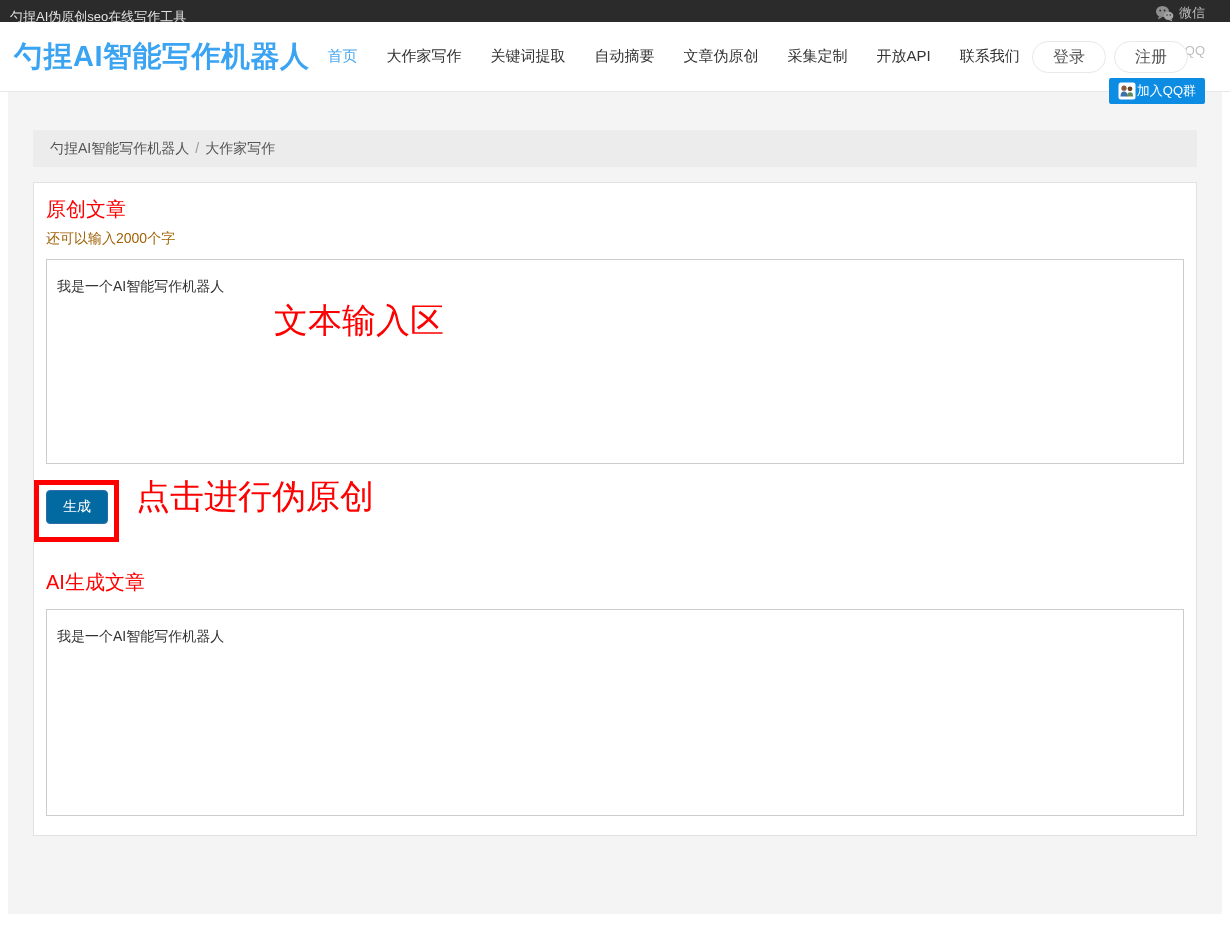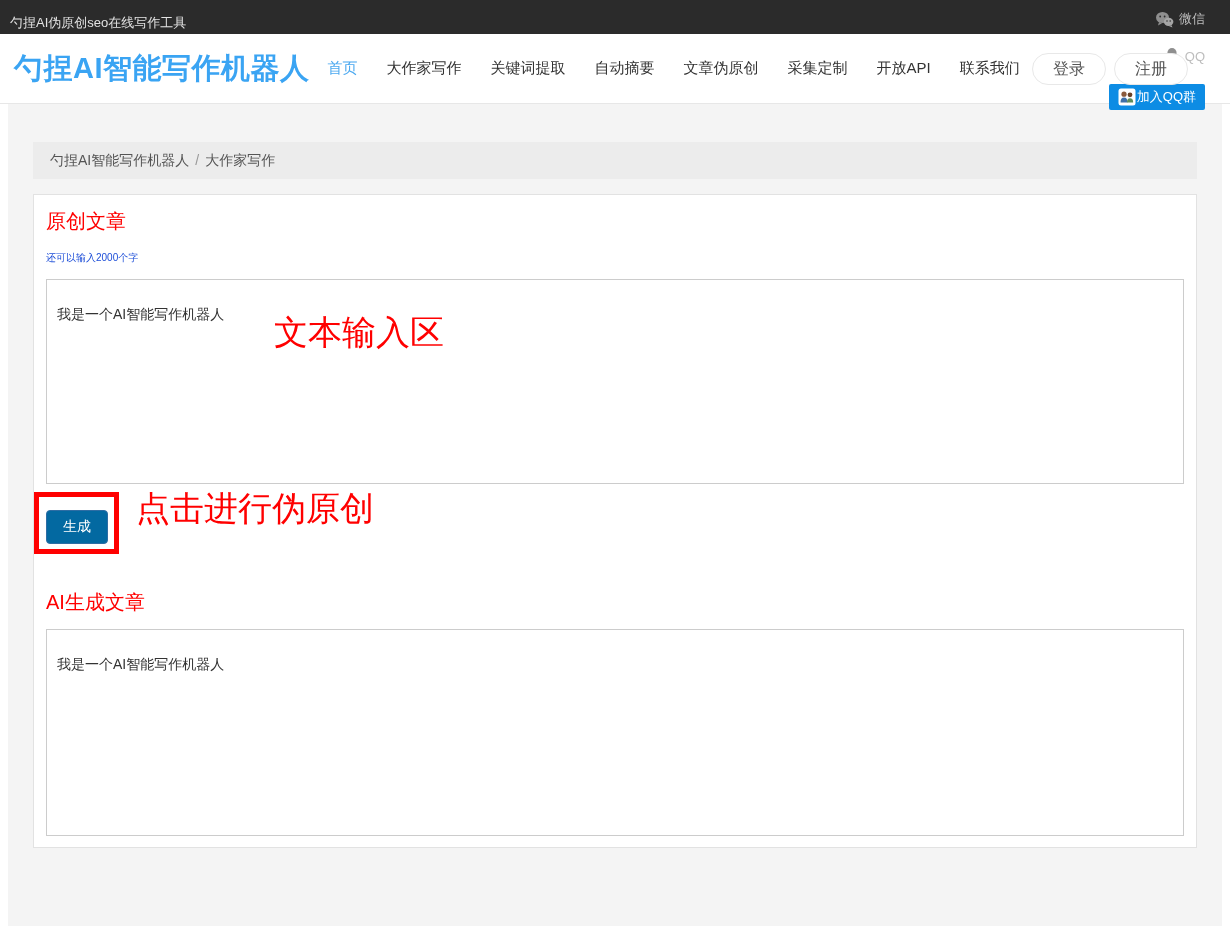--- a/index.html
+++ b/index.html
@@ -4,21 +4,21 @@
 <style>
   * { margin:0; padding:0; box-sizing:border-box; }
   html,body { width:1230px; height:935px; }
   body {
     font-family:"Liberation Sans","DejaVu Sans",sans-serif;
     background:#ffffff; color:#333; overflow:hidden;
   }
 
   
   .topbar {
-    height:34px; background:#2b2b2b;
+    height:22px; background:#2b2b2b;
     display:flex; align-items:center;
     padding:12px 25px 0 10px;
   }
   .topbar-title { color:#e3e3e3; font-size:13px; }
   .topbar-right {
     margin-left:auto; display:flex; align-items:flex-end; gap:19px;
     color:#bdbdbd; font-size:13px;flex-direction:column;
   }
   .topbar-link { display:flex; align-items:center; gap:5px; cursor:pointer; }
   .qq-group-btn {
@@ -58,24 +58,24 @@
   .notice-bar { margin-bottom:10px; }
 
   
   .card {
     position:relative; background:#fff; border:1px solid #e2e2e2;
     height:654px; padding:12px;
   }
   .section-heading {
     font-size:20px; font-weight:400; color:#ff0000; line-height:28px;
   }
-  .char-counter { margin-top:13px; font-size:10px; color:#1d4ed8; line-height:20px; }
+  .char-counter { margin-top:5px; font-size:14px; color:#a16207; line-height:20px; }
   .text-box {
     display:block; width:100%; border:1px solid #ccc; background:#fff;
-    padding:24px 10px; font-size:14px; color:#333; line-height:20px;
+    padding:16px 10px; font-size:14px; color:#333; line-height:20px;
     resize:none; outline:none;
     font-family:"Liberation Sans","DejaVu Sans",sans-serif;
   }
   .text-box.source { margin-top:11px; height:205px; }
   .text-box.result { margin-top:13px; height:207px; }
   .generate-btn {
     margin-top:26px; display:inline-block;
     background:#0369a1; border:1px solid #2e6da4; color:#fff;
     font-size:14px; padding:7px 16px; border-radius:4px; cursor:pointer;
     font-family:"Liberation Sans","DejaVu Sans",sans-serif;

